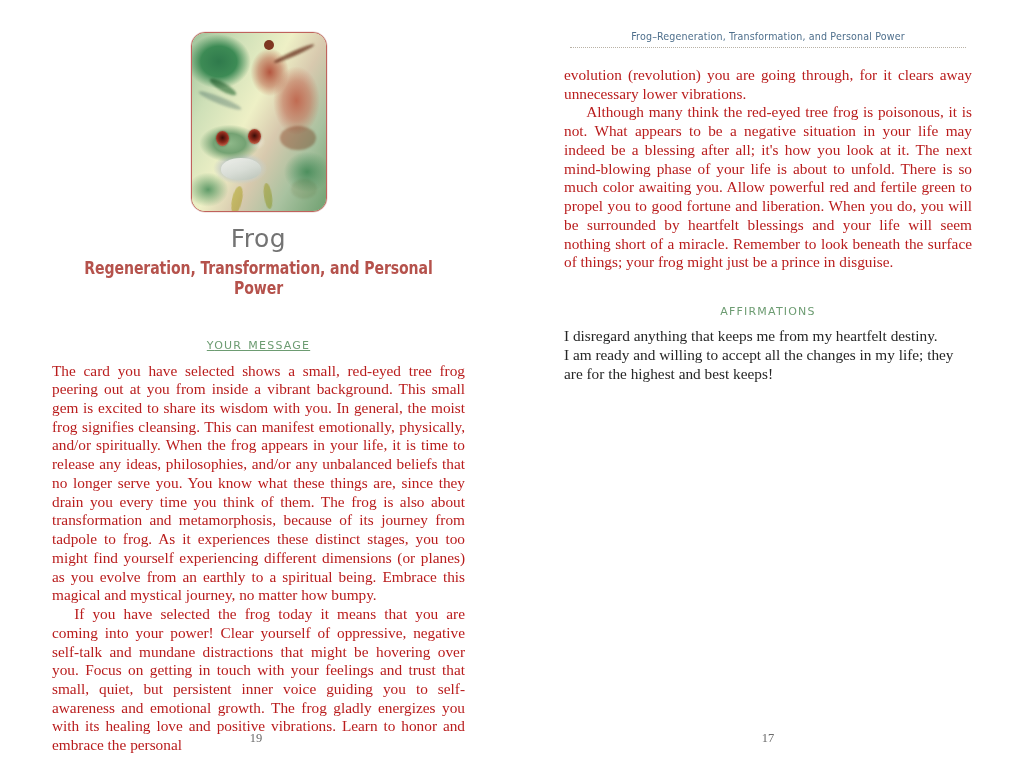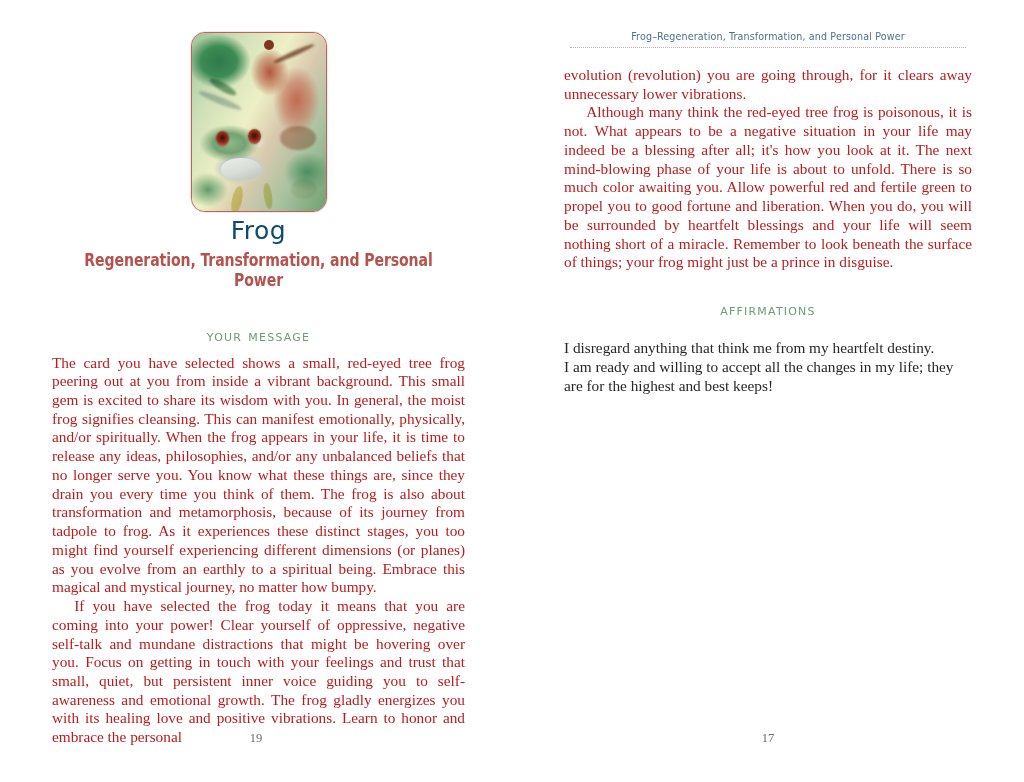--- a/index.html
+++ b/index.html
@@ -97,22 +97,22 @@
     background: linear-gradient(160deg, #f2f3ef 0%, #d8ddd6 55%, #b9c2b7 100%);
     opacity: .92;
     filter: blur(.4px);
   }
 
   .title-frog {
     text-align: center;
     font-family: "DejaVu Sans", sans-serif;
     font-size: 25px;
     letter-spacing: .5px;
-    color: #0c4a6e;
-    margin-top: 5px;
+    color: #737373;
+    margin-top: 13px;
     line-height: 1.1;
   }
 
   .title-sub {
     text-align: center;
     font-family: "DejaVu Sans Condensed", "Liberation Sans Narrow", "Liberation Sans", sans-serif;
     font-weight: 700;
     font-size: 17px;
     letter-spacing: -.1px;
     color: #b5524c;
@@ -125,21 +125,21 @@
     font-family: "DejaVu Sans", sans-serif;
     font-variant: small-caps;
     text-transform: lowercase;
     font-size: 16px;
     letter-spacing: 1.2px;
     color: #6d9c72;
     margin: 0;
   }
   .section-head::first-letter { font-size: 16px; }
 
-  .head-your-message { margin-top: 36px; margin-bottom: 9px; }
+  .head-your-message { margin-top: 36px; margin-bottom: 9px; text-decoration: underline; }
 
   .body-text {
     font-family: "Liberation Serif", serif;
     font-size: 15.3px;
     line-height: 1.225;
     text-align: justify;
     text-justify: inter-word;
     color: #b91c1c;
     hyphens: manual;
     margin: 0;
@@ -169,21 +169,21 @@
     letter-spacing: .15px;
     color: #4e6f8c;
     padding-bottom: 5px;
     border-bottom: 1px dotted #b9b2a6;
     margin: 0 6px 0 6px;
     white-space: nowrap;
   }
 
   .rh-spacer { height: 18px; }
 
-  .head-affirmations { margin-top: 28px; margin-bottom: 20px; }
+  .head-affirmations { margin-top: 28px; margin-bottom: 8px; }
 
   .affirmations {
     font-family: "Liberation Serif", serif;
     font-size: 15.3px;
     line-height: 1.235;
     text-align: left;
     color: #262626;
     margin: 0;
   }
   .affirmation-line { margin: 0; }
@@ -231,20 +231,20 @@
 
     <div class="rh-spacer"></div>
 
     <p class="body-text">evolution (revolution) you are going through, for it clears away unnecessary lower vibrations.</p>
 
     <p class="body-text">Although many think the red-eyed tree frog is poisonous, it is not. What appears to be a negative situation in your life may indeed be a blessing after all; it's how you look at it. The next mind-blowing phase of your life is about to unfold. There is so much color awaiting you. Allow powerful red and fertile green to propel you to good fortune and liberation. When you do, you will be surrounded by heartfelt blessings and your life will seem nothing short of a miracle. Remember to look beneath the surface of things; your frog might just be a prince in disguise.</p>
 
     <div class="section-head head-affirmations">Affirmations</div>
 
     <div class="affirmations">
-      <p class="affirmation-line">I disregard anything that think me from my heartfelt destiny.</p>
+      <p class="affirmation-line">I disregard anything that keeps me from my heartfelt destiny.</p>
       <p class="affirmation-line">I am ready and willing to accept all the changes in my life; they are for the highest and best keeps!</p>
     </div>
 
     <div class="page-num">17</div>
   </div>
 
 </div>
 
 </body></html>

